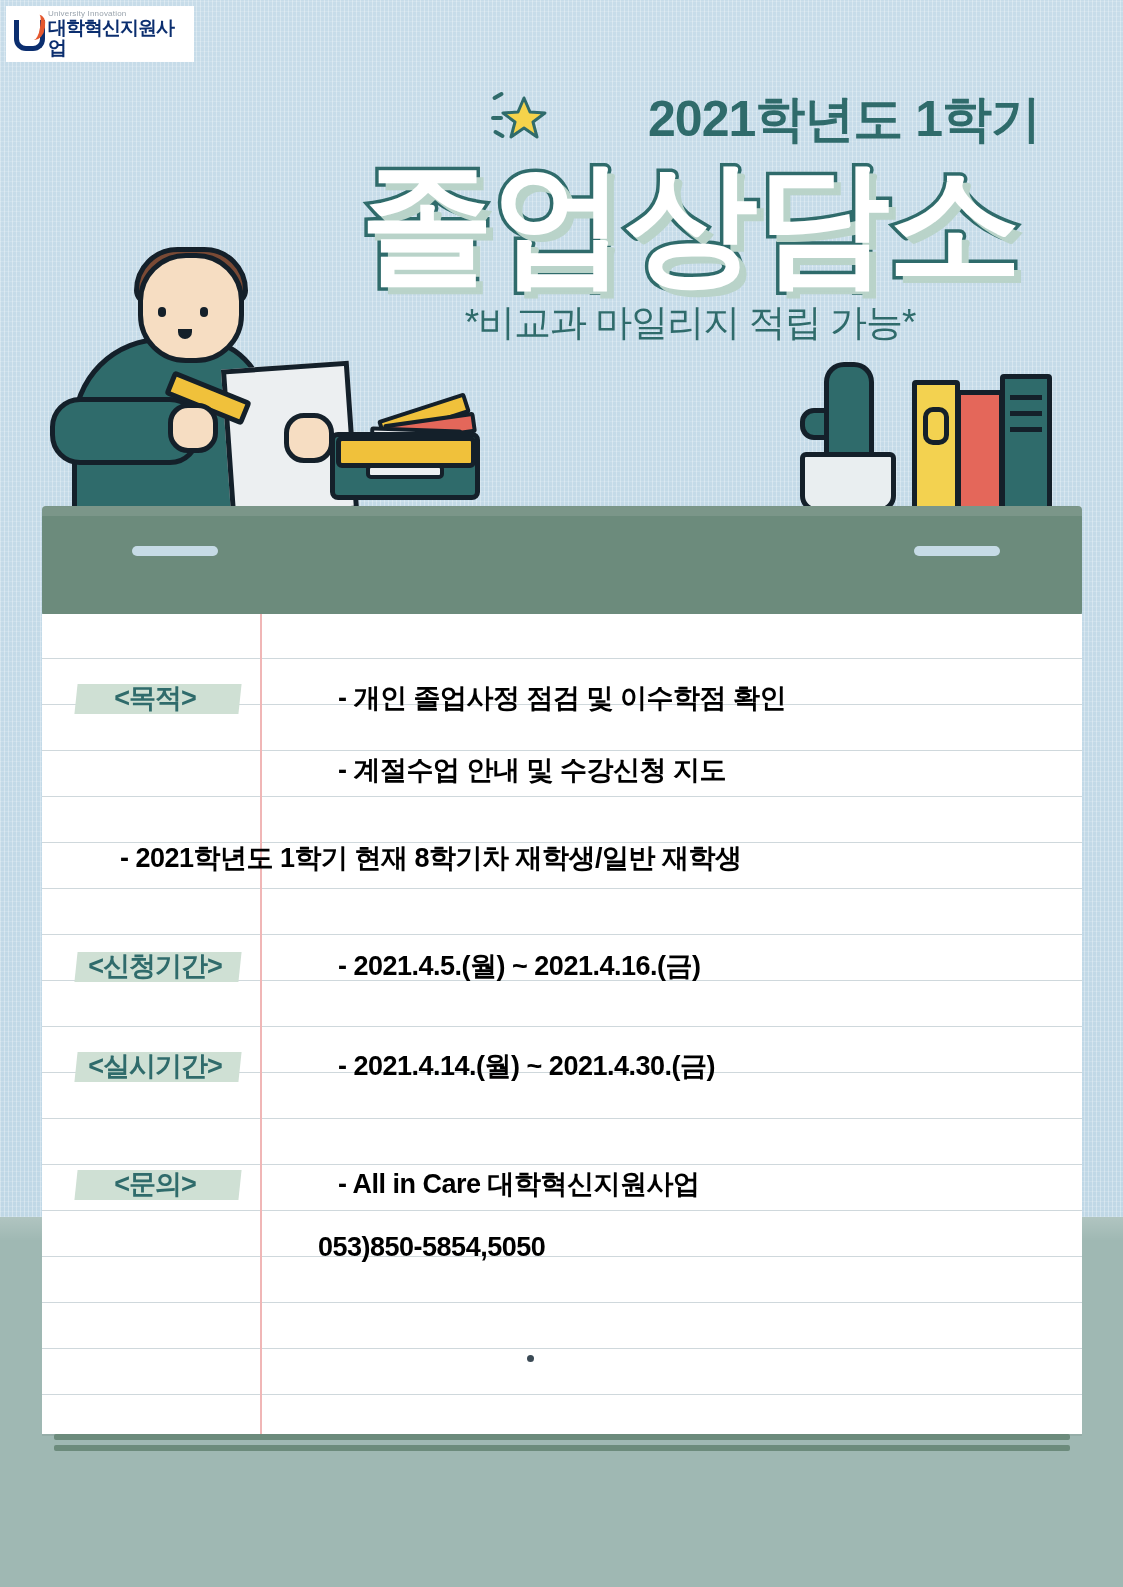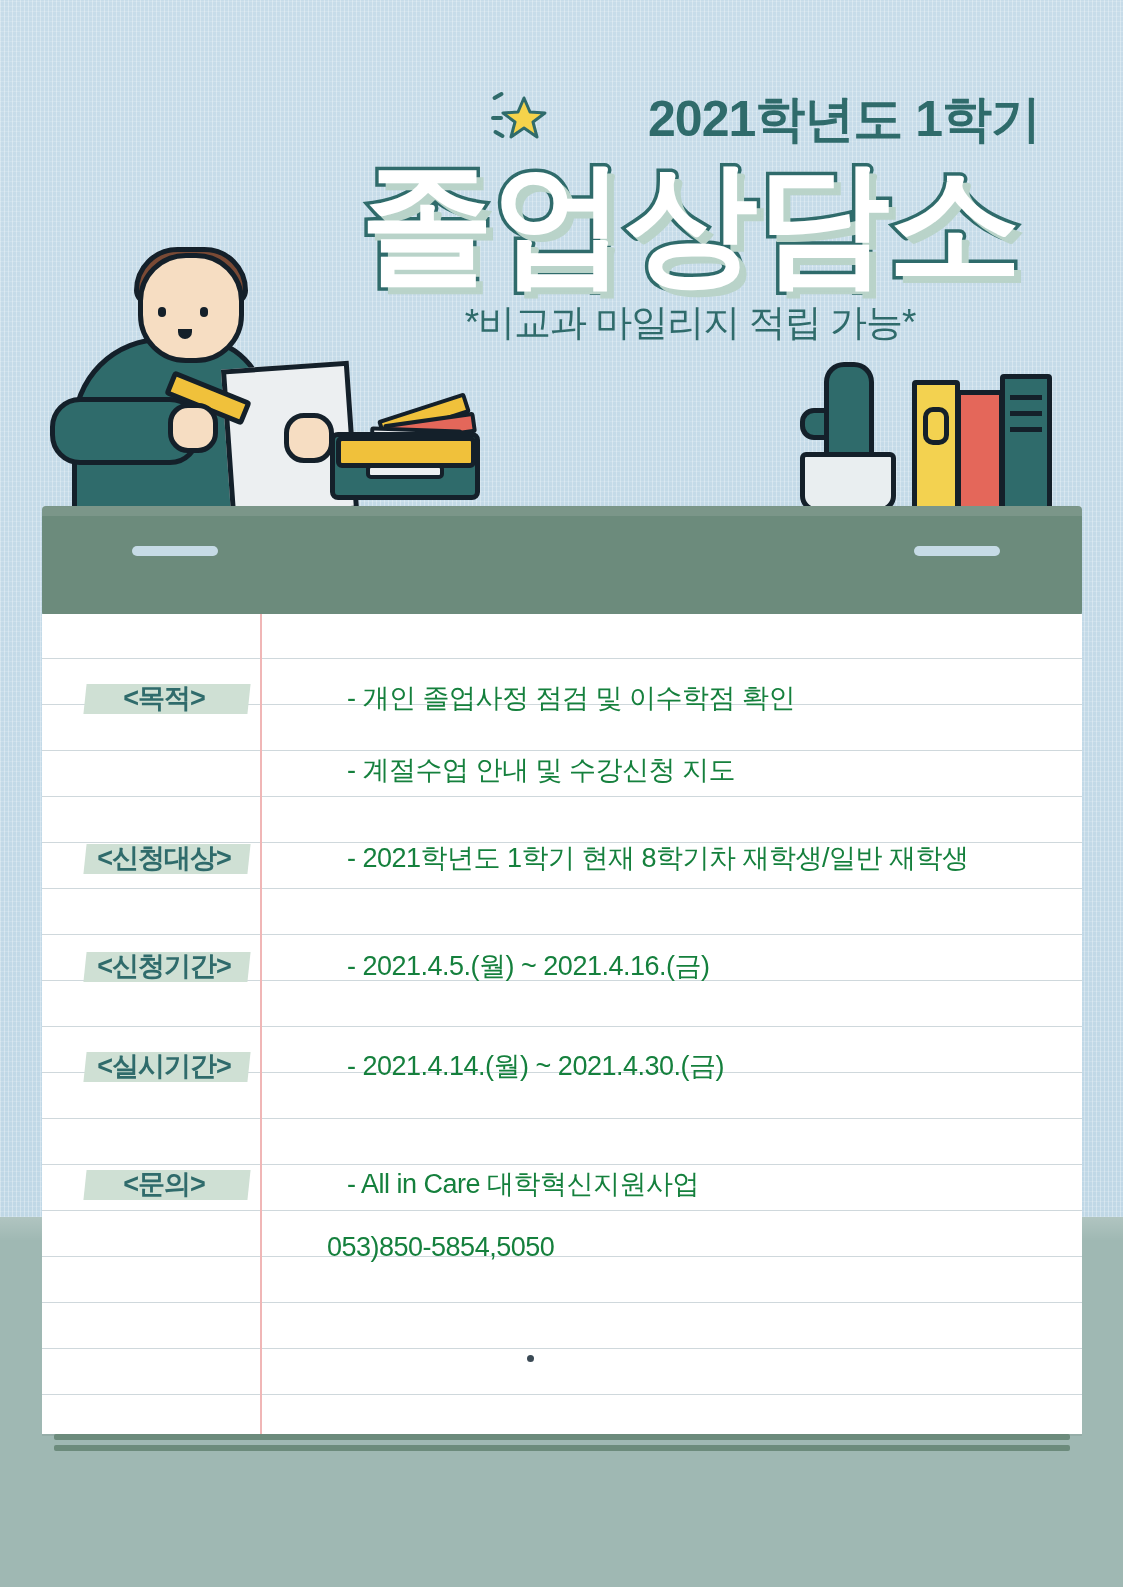--- a/index.html
+++ b/index.html
@@ -289,21 +289,21 @@
   }
   .nb-bottom .bar { position:absolute; left: 12px; right: 12px; background: #6c8b7c; height: 6px; border-radius: 2px;}
   .nb-bottom .bar.b1 { top: 0; }
   .nb-bottom .bar.b2 { top: 11px; }
 
   
   .row {
     position: absolute;
     display: flex;
     align-items: flex-end;
-    left: 13px; right: 0;
+    left: 4px; right: 0;
   }
   .label {
     width: 218px;
     text-align: center;
     font-size: 27px;
     font-weight: 700;
     color: #2f6b6b;
     letter-spacing: -1px;
     position: relative;
   }
@@ -316,39 +316,50 @@
     content: "";
     position: absolute;
     left: 30px; right: 24px; top: 4px; height: 30px;
     background: #cfe0d4;
     z-index: 1;
     transform: skewX(-6deg);
   }
   .value {
     margin-left: 74px;
     font-size: 27px;
-    color: #15803d;
+    color: #000000;
     letter-spacing: -0.5px;
     white-space: nowrap;
+    font-weight: bold;
   }
   .value.sub { margin-left: 54px; }
 
   .period-dot {
     position: absolute;
     left: 527px; top: 1355px;
     width: 7px; height: 7px; background: #3b4a55; border-radius: 4px;
   }
 </style>
 </head>
 <body>
 
 <div class="poster">
 
   <div class="floor-band"></div>
 
+  <div class="logo-box">
+    <div class="logo-mark">
+      <div class="u-shape"></div>
+      <div class="swoosh"></div>
+    </div>
+    <div class="logo-text">
+      <span class="logo-en">University Innovation</span>
+      <span class="logo-kr">대학혁신지원사업</span>
+    </div>
+  </div>
 
   <div class="headline-wrap">
     <div class="semester">
       <div class="sparkle">
         <svg width="70" height="56" viewBox="0 0 70 56" aria-hidden="true">
           <polygon points="34,10 40,24 55,25 43,34 47,49 34,40 21,49 25,34 13,25 28,24" fill="#f5d34b" stroke="#2f6b6b" stroke-width="3" stroke-linejoin="round"></polygon>
           <rect x="2" y="6" width="12" height="4" rx="2" fill="#2f6b6b" transform="rotate(-30 8 8)"></rect>
           <rect x="1" y="28" width="12" height="4" rx="2" fill="#2f6b6b"></rect>
           <rect x="3" y="44" width="12" height="4" rx="2" fill="#2f6b6b" transform="rotate(30 9 46)"></rect>
         </svg>
@@ -428,23 +439,20 @@
         <span class="hl">&lt;목적&gt;</span>
       </div>
       <div class="value">- 개인 졸업사정 점검 및 이수학점 확인</div>
     </div>
     <div class="row" style="top:138px">
       <div class="label" style="visibility:hidden"><span class="hl"></span></div>
       <div class="value">- 계절수업 안내 및 수강신청 지도</div>
     </div>
 
     <div class="row" style="top:226px">
-      <div class="label">
-        <span class="hl">&lt;신청대상&gt;</span>
-      </div>
       <div class="value">- 2021학년도 1학기 현재 8학기차 재학생/일반 재학생</div>
     </div>
 
     <div class="row" style="top:334px">
       <div class="label">
         <span class="hl">&lt;신청기간&gt;</span>
       </div>
       <div class="value">- 2021.4.5.(월) ~ 2021.4.16.(금)</div>
     </div>
 

